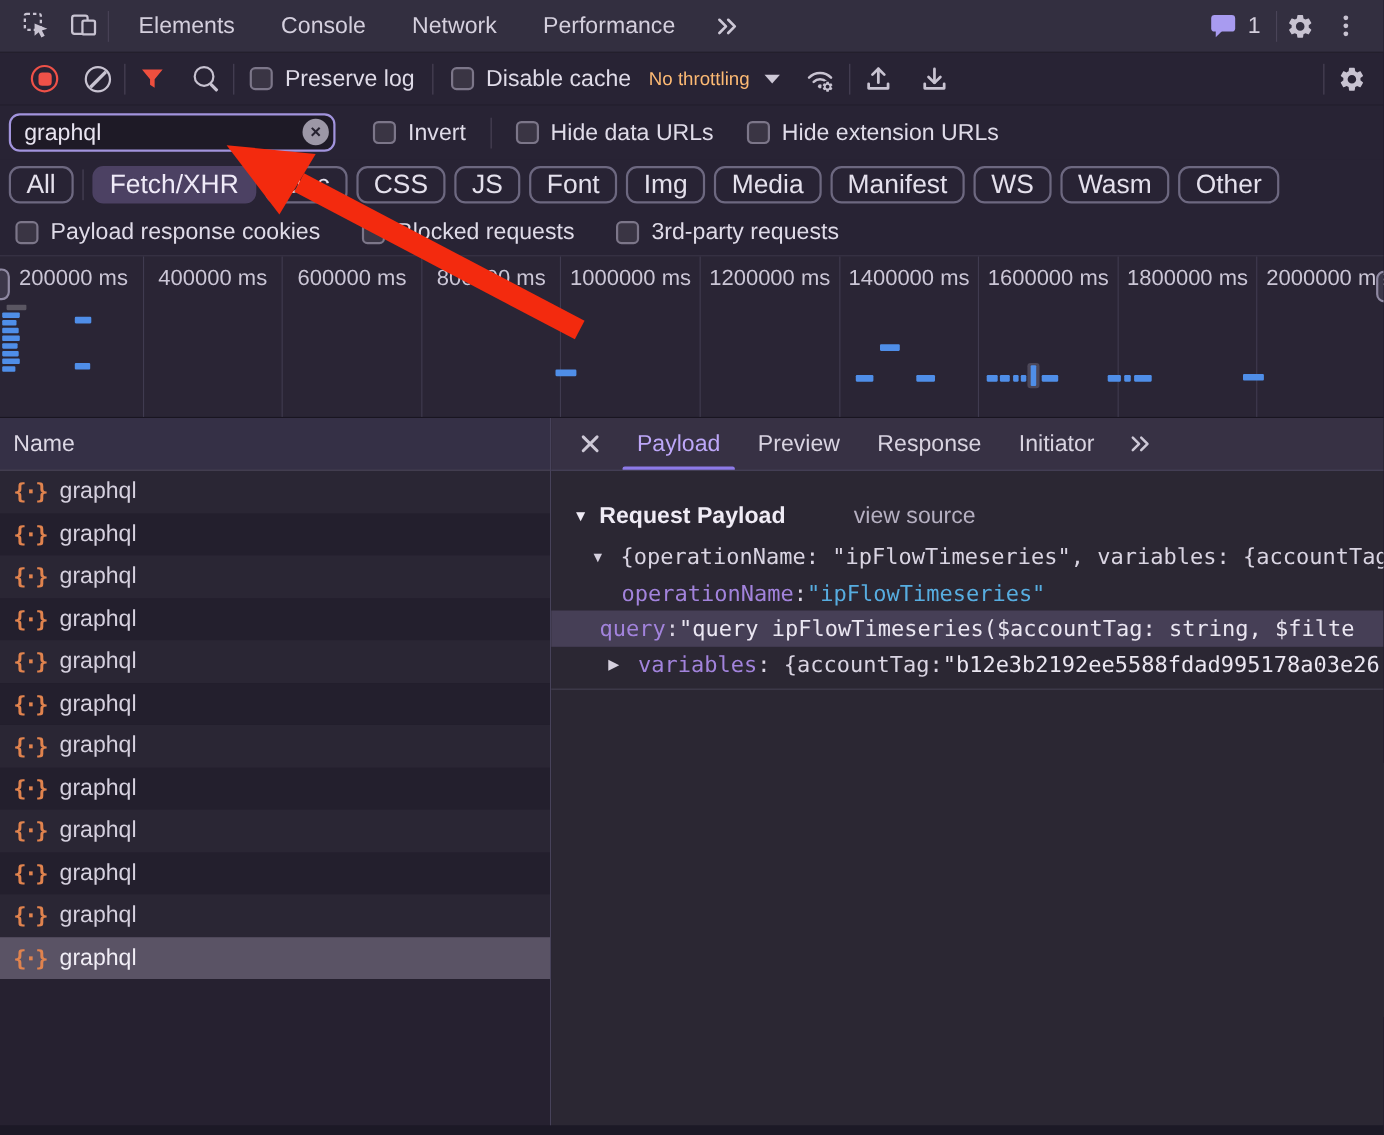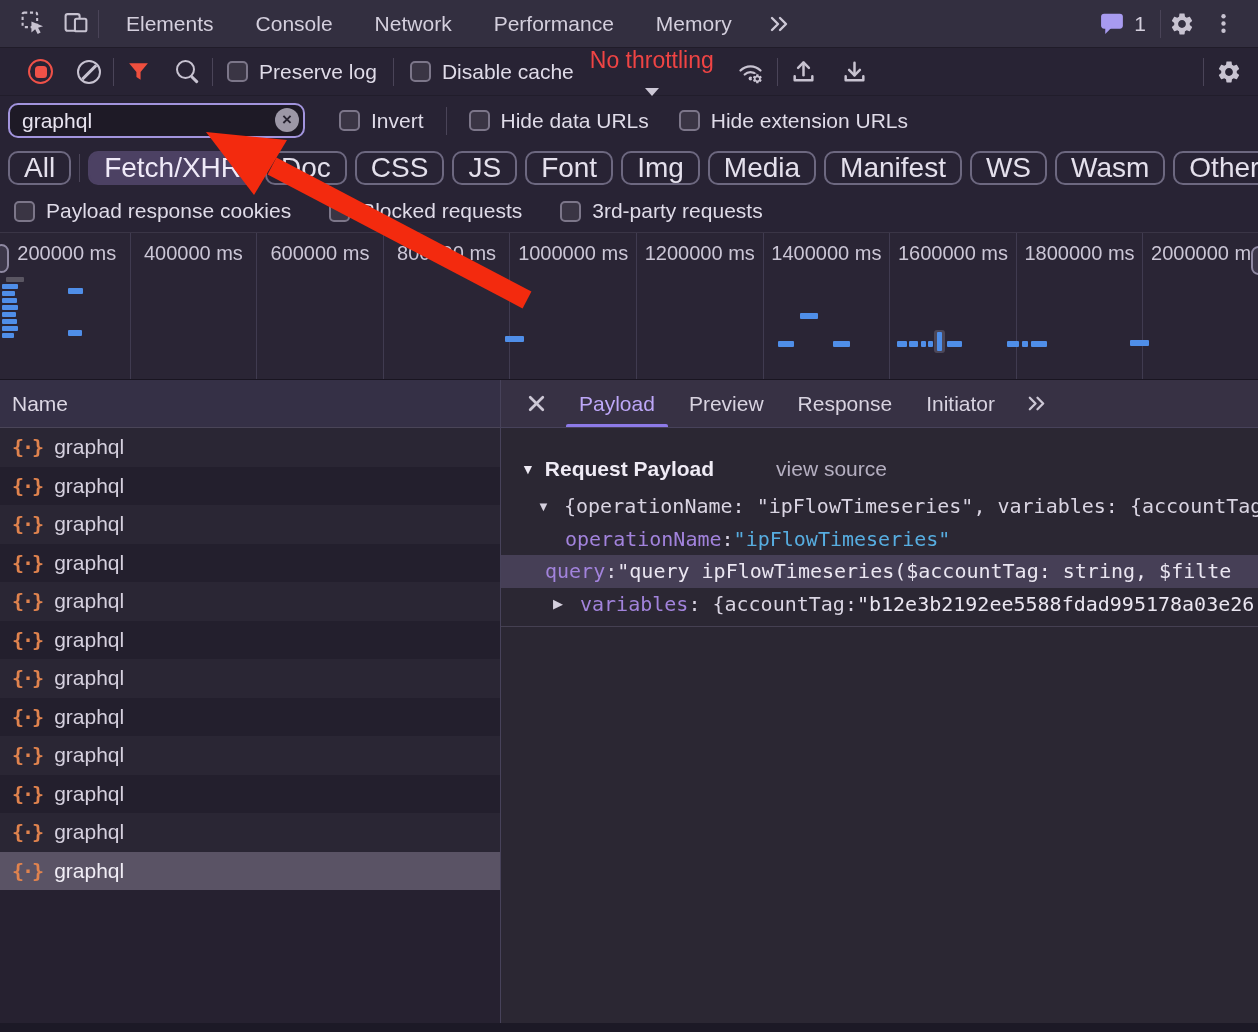--- a/index.html
+++ b/index.html
@@ -32,40 +32,40 @@
   .blk{position:relative;width:24px;height:24px;border:2.5px solid #c8c3d1;border-radius:50%;overflow:hidden;}
   .blk::after{content:"";position:absolute;left:50%;top:-3px;bottom:-3px;width:2.5px;margin-left:-1px;
               background:#c8c3d1;transform:rotate(45deg);}
   .srch{position:relative;width:25px;height:25px;}
   .srch::before{content:"";position:absolute;left:1px;top:1px;width:15px;height:15px;
                 border:2.6px solid #c8c3d1;border-radius:50%;}
   .srch::after{content:"";position:absolute;width:2.8px;height:9px;background:#c8c3d1;border-radius:1px;
                right:4px;bottom:0;transform:rotate(-45deg);}
   .cbitem{display:flex;align-items:center;gap:11px;font-size:21px;color:#dfdbe8;padding:0 6px;white-space:nowrap;}
   .cb{width:21px;height:21px;border:2px solid #7c7689;border-radius:5px;background:#3a3544;flex:0 0 auto;}
-  .throttle{display:flex;align-items:center;gap:14px;padding:0 10px;font-size:23px;color:#ef4444;flex-direction:column;}
+  .throttle{display:flex;align-items:center;gap:14px;padding:0 10px;font-size:17px;color:#fdba74;}
   .caret{width:0;height:0;border-left:7px solid transparent;border-right:7px solid transparent;
          border-top:8px solid #cdc8d6;}
 
   
   .filterrow{position:absolute;top:96px;left:0;right:0;height:49px;background:#282334;
              display:flex;align-items:center;padding:0 8px;}
   .filterbox{position:relative;width:297px;height:35px;flex:0 0 auto;}
   .filterbox input{width:100%;height:100%;background:#1e1a26;border:2px solid #a294dd;border-radius:10px;
         color:#e8e4f0;font-size:21px;padding:0 40px 0 12px;outline:none;font-family:"Liberation Sans",sans-serif;}
   .clearbtn{position:absolute;right:6px;top:5px;width:24px;height:24px;border-radius:50%;background:#9c97a6;
         color:#262230;font-size:17px;font-weight:bold;display:flex;align-items:center;justify-content:center;}
   .filteropts{display:flex;align-items:center;gap:14px;margin-left:26px;}
   .filteropts .cbitem{padding:0 8px;}
 
   
   .chipsrow{position:absolute;top:145px;left:0;right:0;height:45px;background:#282334;
             display:flex;align-items:center;gap:8px;padding:0 8px;}
   .chip{height:34px;display:flex;align-items:center;padding:0 14px;border:2px solid #6d6880;border-radius:10px;
-        font-size:28px;color:#e4e0ec;white-space:nowrap;}
+        font-size:24px;color:#e4e0ec;white-space:nowrap;}
   .chip.selected{background:#4c4163;border-color:#4c4163;color:#efeaf8;}
 
   
   .blockedrow{position:absolute;top:190px;left:0;right:0;height:42px;background:#282334;
               display:flex;align-items:center;gap:26px;padding:0 8px;}
 
   
   .timeline{position:absolute;top:232px;left:0;right:0;height:148px;background:#2a2535;
             border-top:1px solid #3a3546;border-bottom:1px solid #191521;overflow:hidden;}
   .tlsections{position:absolute;left:4px;top:0;bottom:0;display:flex;}
@@ -146,21 +146,20 @@
         <rect x="2.5" y="4" width="13.5" height="16" rx="2"></rect>
         <rect x="11.5" y="8.5" width="11" height="12" rx="1.5" fill="#332f40"></rect>
       </svg>
     </span>
     <span class="vdiv"></span>
     <nav class="toptabs" id="top-tabs">
         <span class="tab">Elements</span>
         <span class="tab">Console</span>
         <span class="tab">Network</span>
         <span class="tab">Performance</span>
-        <span class="tab">Memory</span>
       </nav>
     <span class="moretabs">
       <svg width="24" height="22" viewBox="0 0 22 22" fill="none" stroke="#cdc8d6" stroke-width="2.4" stroke-linecap="round" stroke-linejoin="round">
         <path d="M4 5 l6 6 -6 6"></path>
           <path d="M12 5 l6 6 -6 6"></path>
       </svg>
     </span>
     <div class="spacer"></div>
     <span class="issues">
       <svg width="27" height="25" viewBox="0 0 26 24">

